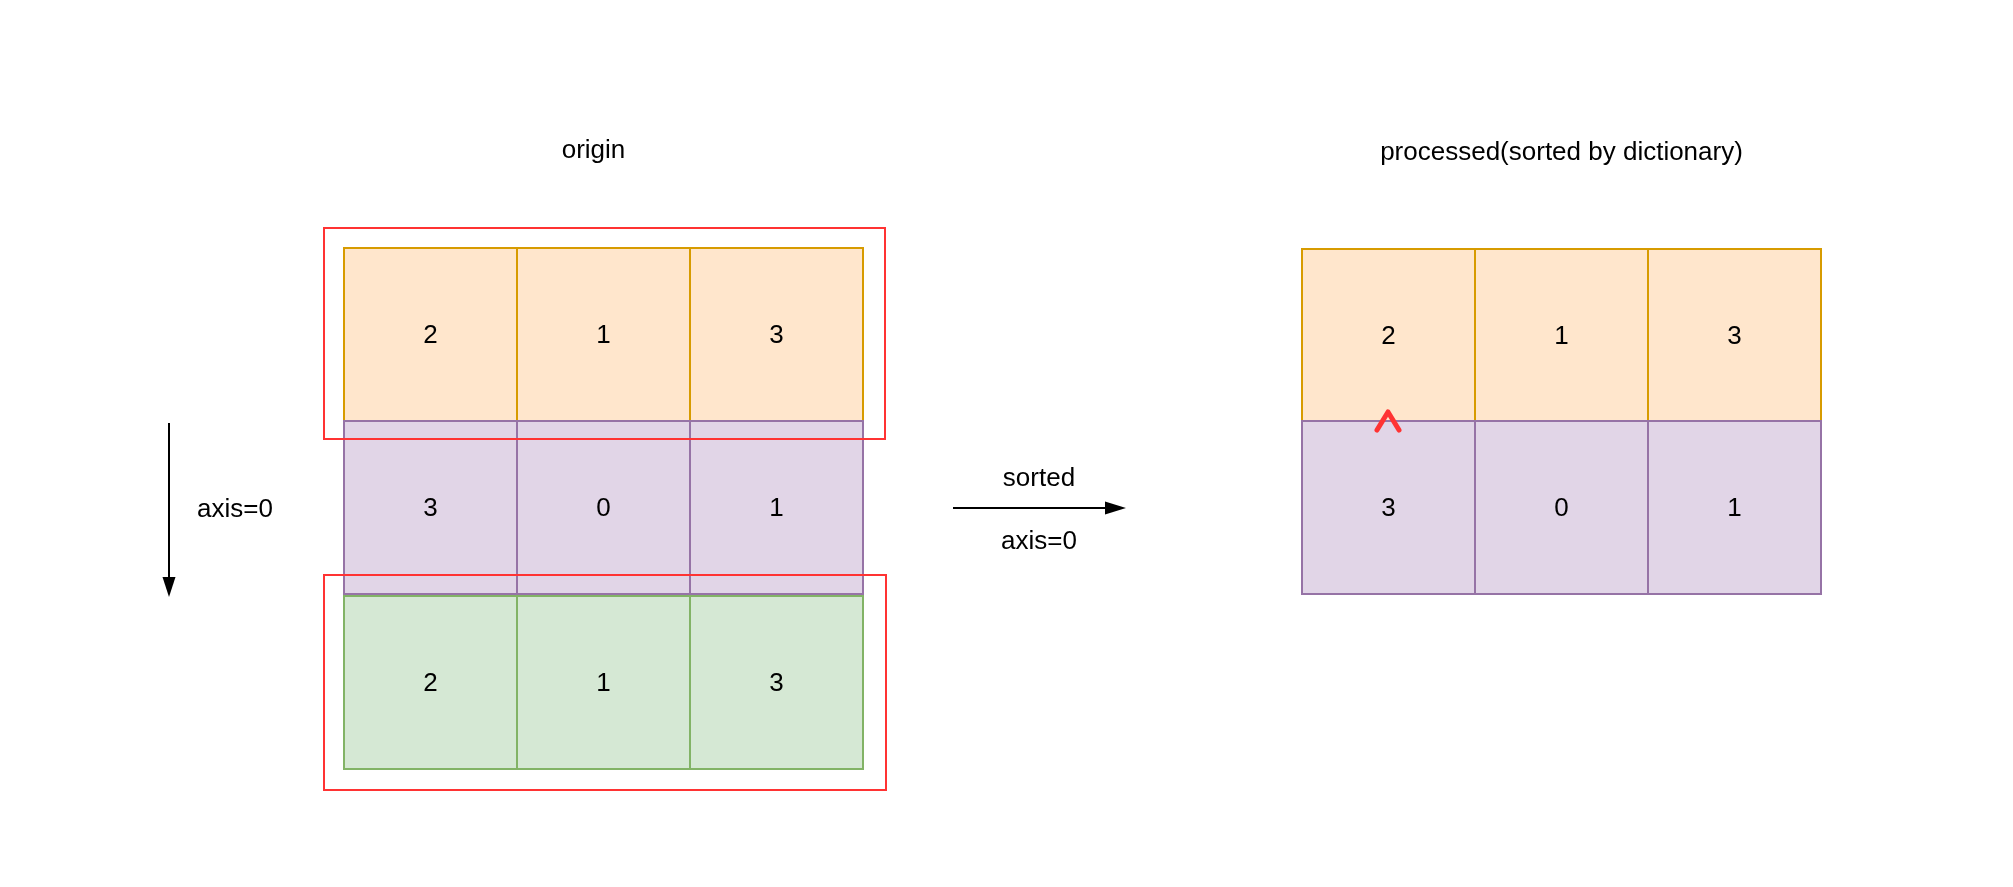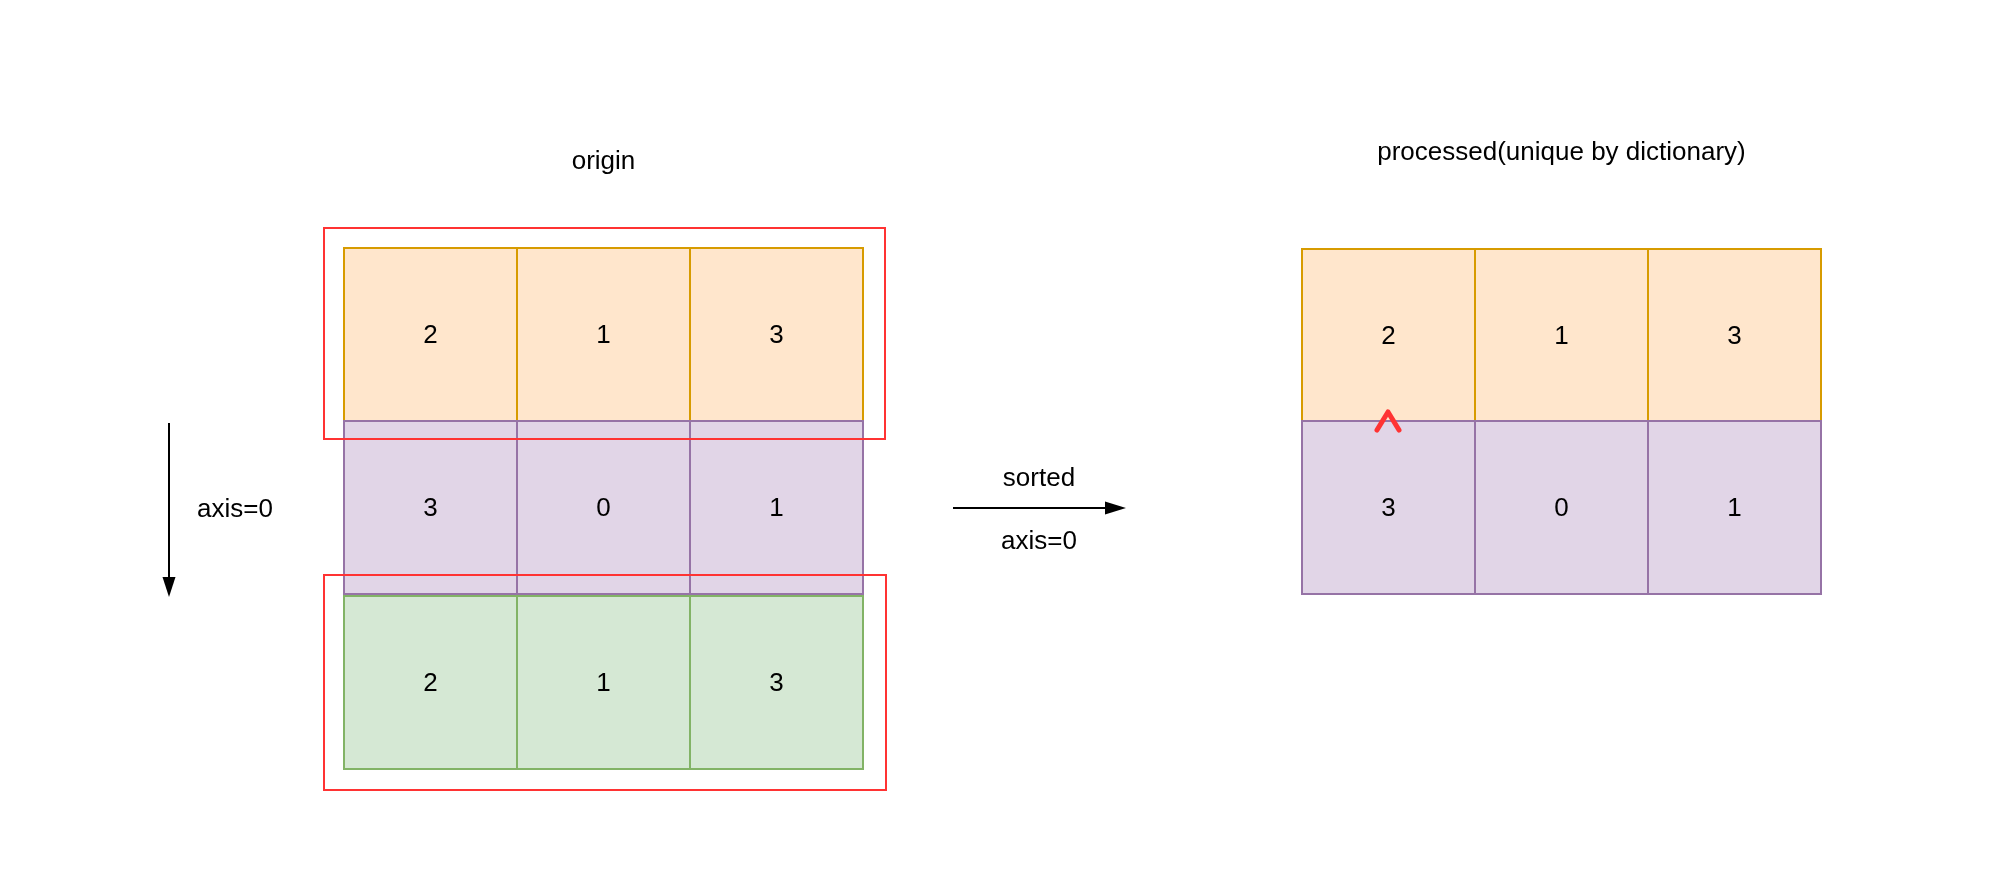--- a/index.html
+++ b/index.html
@@ -35,22 +35,22 @@
     position:absolute; width:178px; text-align:center;
     font-size:26px; line-height:30px; white-space:nowrap;
   }
   .caret-svg { position:absolute; z-index:6; }
 </style>
 </head>
 <body>
 
 <div class="canvas">
 
-  <div class="title" style="left:343px; top:134px; width:521px;margin-top:11px;">origin</div>
-  <div class="title" style="left:1301px; top:136px; width:521px;">processed(unique by dictionary)</div>
+  <div class="title" style="left:333px; top:134px; width:521px;">origin</div>
+  <div class="title" style="left:1301px; top:136px; width:521px;">processed(sorted by dictionary)</div>
 
   <div class="mrow row-orange row-h175" style="left:343px; top:247px;">
     <div class="mcell">2</div>
     <div class="mcell">1</div>
     <div class="mcell">3</div>
   </div>
   <div class="mrow row-purple row-h175" style="left:343px; top:420px;">
     <div class="mcell">3</div>
     <div class="mcell">0</div>
     <div class="mcell">1</div>

